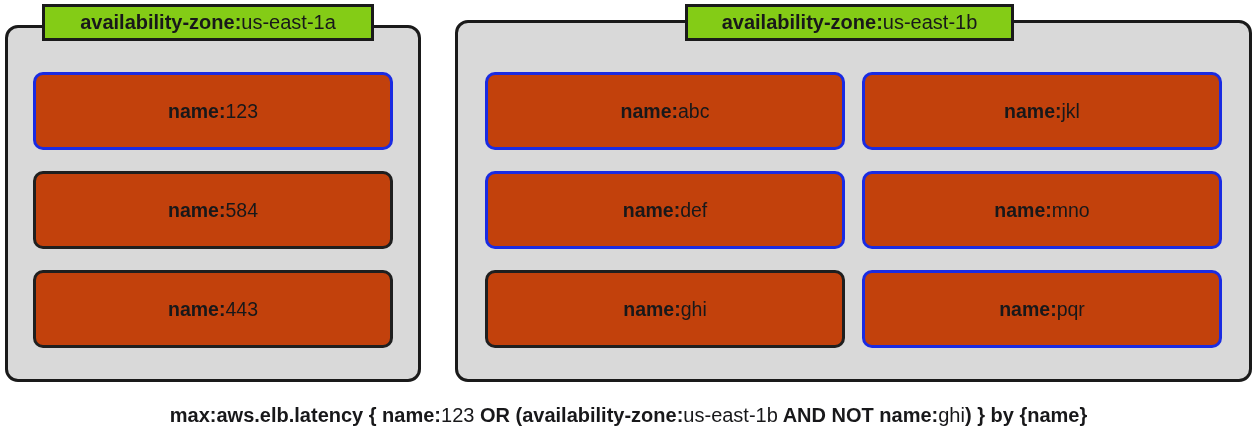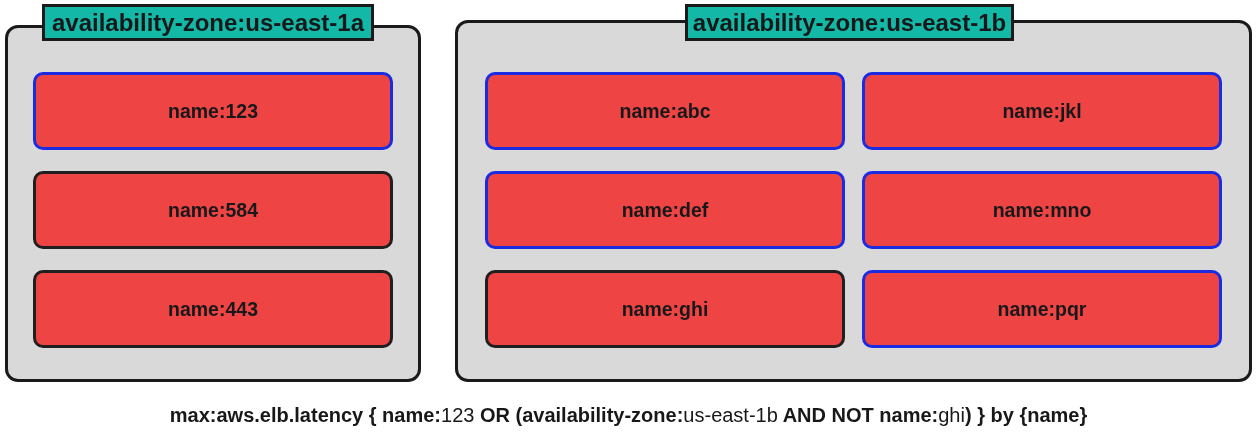--- a/index.html
+++ b/index.html
@@ -23,27 +23,27 @@
     border-radius: 13px;
     box-sizing: border-box;
   }
   .zone-a { left: 5px;   top: 25px; width: 416px; height: 357px; }
   .zone-b { left: 455px; top: 20px; width: 797px; height: 362px; }
 
   
   .zone-label {
     position: absolute;
     z-index: 2;
-    background: #14b8a6;
+    background: #84cc16;
     border: 3px solid var(--panel-border, #1a1a1a);
     box-sizing: border-box;
     display: flex;
     align-items: center;
     justify-content: center;
-    font-size: 24px;
+    font-size: 20px;
     white-space: pre;
   }
   .label-a { left: 42px;  top: 4px; width: 332px; height: 37px; }
   .label-b { left: 685px; top: 4px; width: 329px; height: 37px; }
 
   
   .boxes-a {
     position: absolute;
     left: 25px; top: 44px;
     width: 360px;
@@ -54,35 +54,35 @@
   .boxes-b {
     position: absolute;
     left: 27px; right: 27px; top: 49px;
     display: grid;
     grid-template-columns: 1fr 1fr;
     column-gap: 17px;
     row-gap: 21px;
   }
   .box {
     height: 78px;
-    background: #ef4444;
+    background: #c2410c;
     border: 3px solid #1f1f1f;
     border-radius: 10px;
     box-sizing: border-box;
     display: flex;
     align-items: center;
     justify-content: center;
     font-size: 19.5px;
     white-space: pre;
   }
   .box.match   { border-color: var(--match-border, #1a2be2); }
   .box.nomatch { border-color: var(--nonmatch-border, #1f1f1f); }
 
   .k { font-weight: 700; }
-  .v { font-weight: 700; }
+  .v { font-weight: 400; }
 
   
   .caption {
     position: absolute;
     left: 0;
     width: 100%;
     top: 404px;
     text-align: center;
     font-size: 20px;
     white-space: pre;

